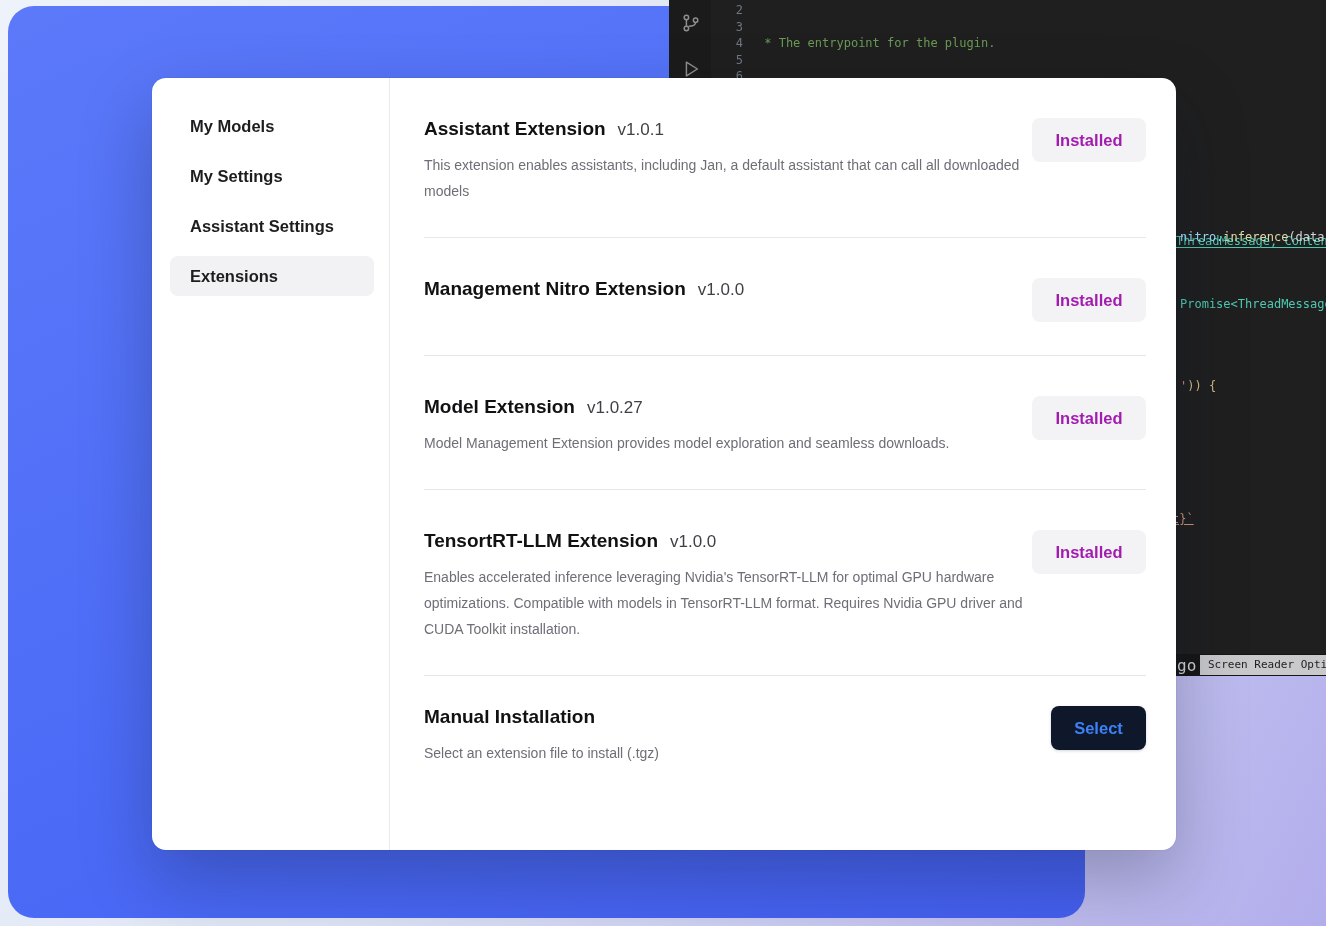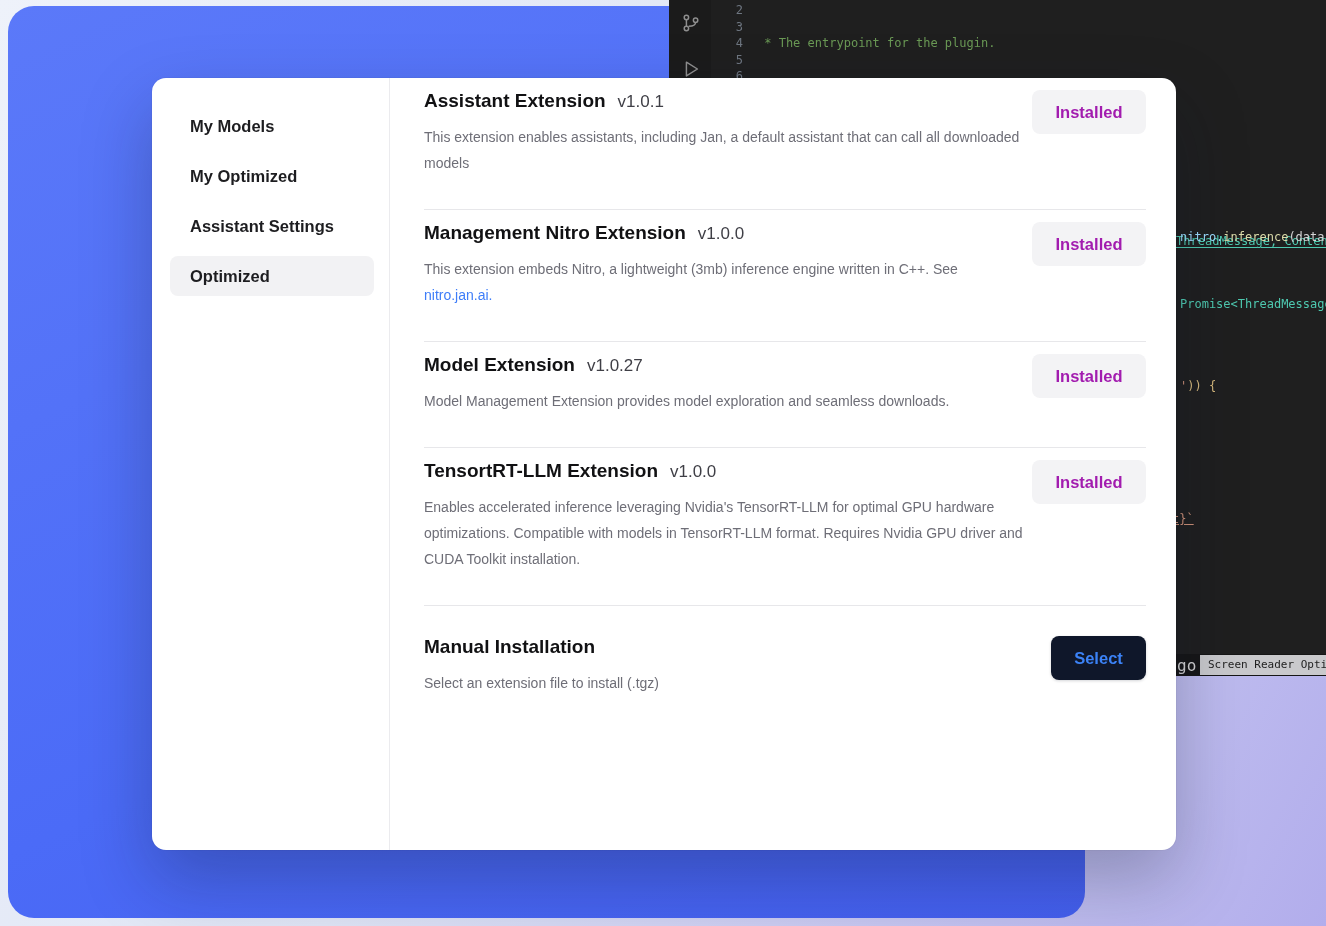--- a/index.html
+++ b/index.html
@@ -71,21 +71,21 @@
   .side-item{
     height:40px;line-height:40px;padding:0 20px;margin-bottom:10px;
     border-radius:8px;font-size:16.5px;font-weight:700;color:#1d1d20;
     cursor:pointer;white-space:nowrap;
   }
   .side-item.active{background:#f2f2f4;}
 
   .content{position:absolute;left:272px;top:0;right:30px;bottom:0;}
   .ext-row{
     display:flex;justify-content:space-between;align-items:flex-start;
-    padding:12px 0 33px;border-bottom:1px solid #e7e7ea;
+    padding:40px 0 33px;border-bottom:1px solid #e7e7ea;
   }
   .ext-row.last{border-bottom:none;padding:30px 0 36px;gap:24px;}
   .ext-info{width:600px;}
   .ext-title{font-size:19px;font-weight:700;color:#111113;display:inline;}
   .ext-version{font-size:17px;font-weight:400;color:#3f3f46;margin-left:12px;}
   .ext-header{margin-bottom:12px;}
   .ext-desc{font-size:14px;line-height:26px;color:#6e6e77;}
   .ext-link{color:var(--link-blue);text-decoration:none;cursor:pointer;}
   .btn{
     border:none;border-radius:8px;height:44px;cursor:pointer;
@@ -141,43 +141,42 @@
     <div class="ed-statusbar">
       <span class="sb-left">go</span>
       <span class="sb-badge">Screen Reader Optimized</span>
     </div>
   </div>
 
   <div class="modal">
 
     <aside class="sidebar">
       <div class="side-item">My Models</div>
-      <div class="side-item">My Optimized</div>
+      <div class="side-item">My Settings</div>
       <div class="side-item">Assistant Settings</div>
-      <div class="side-item active">Optimized</div>
+      <div class="side-item active">Extensions</div>
     </aside>
 
     <main class="content">
 
       <section class="ext-row">
         <div class="ext-info">
           <div class="ext-header">
             <h2 class="ext-title">Assistant Extension</h2><span class="ext-version">v1.0.1</span>
           </div>
           <p class="ext-desc">This extension enables assistants, including Jan, a default assistant that can call all downloaded models</p>
         </div>
         <button class="btn installed-btn">Installed</button>
       </section>
 
       <section class="ext-row">
         <div class="ext-info">
           <div class="ext-header">
             <h2 class="ext-title">Management Nitro Extension</h2><span class="ext-version">v1.0.0</span>
           </div>
-          <p class="ext-desc"><span>This extension embeds Nitro, a lightweight (3mb) inference engine written in C++. See </span><a class="ext-link">nitro.jan.ai.</a></p>
         </div>
         <button class="btn installed-btn">Installed</button>
       </section>
 
       <section class="ext-row">
         <div class="ext-info">
           <div class="ext-header">
             <h2 class="ext-title">Model Extension</h2><span class="ext-version">v1.0.27</span>
           </div>
           <p class="ext-desc">Model Management Extension provides model exploration and seamless downloads.</p>

